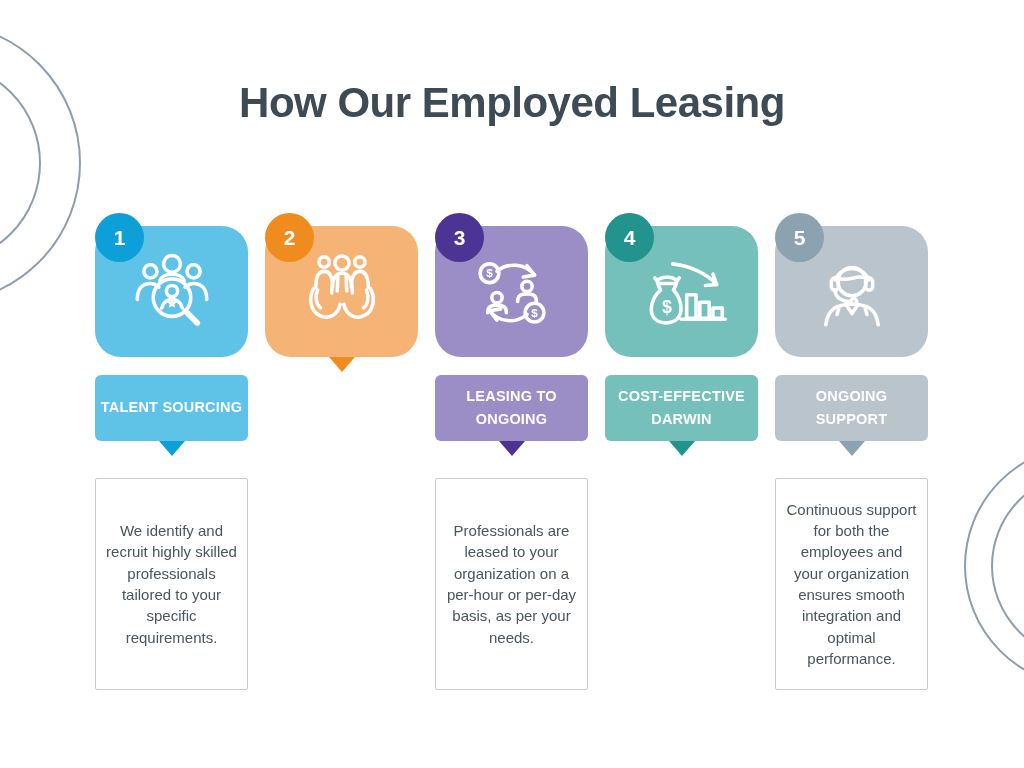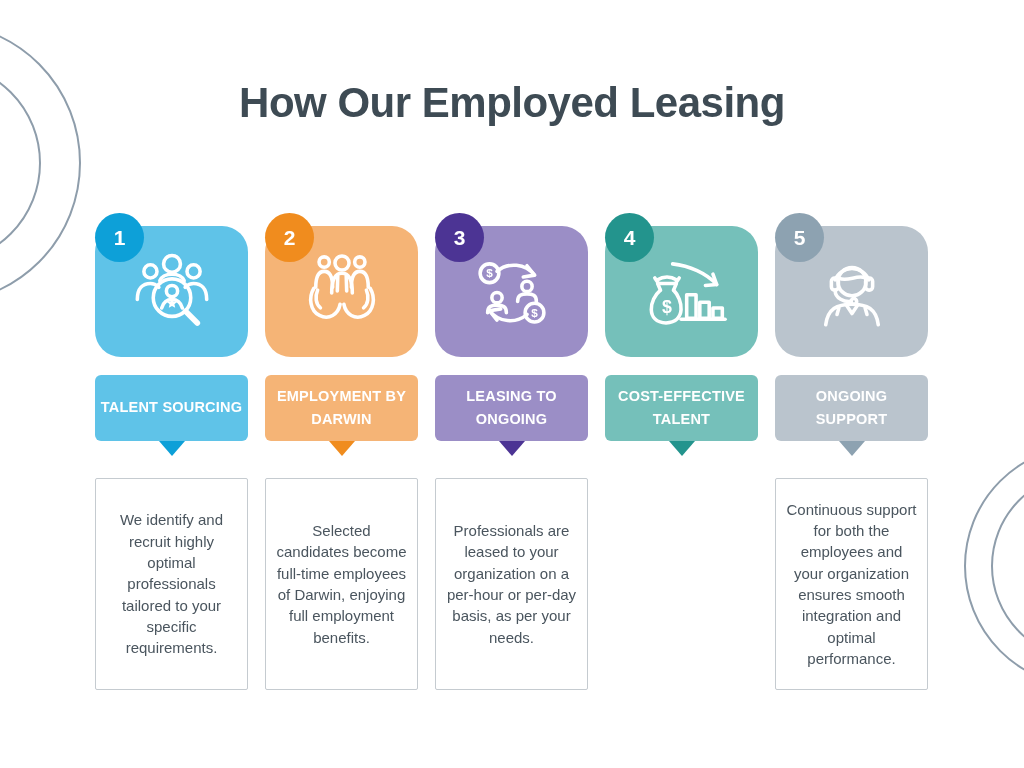--- a/index.html
+++ b/index.html
@@ -102,46 +102,42 @@
           <circle class="icon-line" cx="50" cy="54" r="20"></circle>
           <line class="icon-thick" x1="64.5" y1="68.5" x2="77" y2="81"></line>
           <circle class="icon-line" cx="50" cy="47" r="6"></circle>
           <path class="icon-line" d="M39 65 C41 58 45 56 50 56 C55 56 59 58 61 65"></path>
           <path class="icon-fill" d="M50 54.5 L51.5 58 L55.5 58.4 L52.6 61 L53.4 64.8 L50 62.8 L46.6 64.8 L47.4 61 L44.5 58.4 L48.5 58 Z"></path>
         </svg>
       </div>
       <div class="label-bar">TALENT SOURCING</div>
       <div class="pointer"></div>
       <div class="desc-box">
-        <span>We identify and recruit highly optimal professionals tailored to your specific requirements.</span>
+        <span>We identify and recruit highly skilled professionals tailored to your specific requirements.</span>
       </div>
     </div>
 
     <div class="step-column" style="--light: #f5b476; --dark: #f08c1e;">
       <div class="badge">2</div>
       <div class="tile">
         <svg width="94" height="90" viewBox="0 0 100 96">
           <circle class="icon-line" cx="31" cy="16" r="5.5"></circle>
           <path class="icon-line" d="M22 43 C22 30 26 26 31 26 C36 26 40 30 40 43"></path>
           <circle class="icon-line" cx="69" cy="16" r="5.5"></circle>
           <path class="icon-line" d="M60 43 C60 30 64 26 69 26 C74 26 78 30 78 43"></path>
           <circle class="icon-line" cx="50" cy="17" r="7.5"></circle>
           <path class="icon-line" d="M39 49 C39 32 44 28 50 28 C56 28 61 32 61 49"></path>
           <path class="icon-line" d="M45.5 31 L45 47 M54.5 31 L55 47"></path>
           <path class="icon-line" d="M20 44 C14 54 16 68 26 73 C36 78 46 72 48 61"></path>
           <path class="icon-line" d="M24 46 C21 53 22 61 27 65"></path>
           <path class="icon-line" d="M80 44 C86 54 84 68 74 73 C64 78 54 72 52 61"></path>
           <path class="icon-line" d="M76 46 C79 53 78 61 73 65"></path>
         </svg>
       </div>
-      <div class="label-bar">EMPLOYMENT BY DARWIN</div>
-      <div class="pointer"></div>
-      <div class="desc-box">
-        <span>Selected candidates become full-time employees of Darwin, enjoying full employment benefits.</span>
-      </div>
+      <div class="pointer"></div>
     </div>
 
     <div class="step-column" style="--light: #9b8ec6; --dark: #4c3494;">
       <div class="badge">3</div>
       <div class="tile">
         <svg width="94" height="90" viewBox="0 0 100 96">
           <path class="icon-line" d="M34 26 A28 28 0 0 1 74 30"></path>
           <path class="icon-line" d="M66 20 L74 30 L62 32"></path>
           <path class="icon-line" d="M66 72 A28 28 0 0 1 26 68"></path>
           <path class="icon-line" d="M34 78 L26 68 L38 66"></path>
@@ -171,21 +167,21 @@
           <path class="icon-line" d="M27 46 C15 56 11 80 33 81 C55 80 51 56 41 46"></path>
           <path class="icon-line" d="M27 46 L24 39 L44 39 L41 46"></path>
           <path class="icon-line" d="M25 39 L21 33 M43 39 L47 33 M24 35 C30 31 38 31 44 35"></path>
           <text class="icon-dollar icon-dollar-big" x="34" y="70">$</text>
           <rect class="icon-line" x="55" y="51" width="10" height="25"></rect>
           <rect class="icon-line" x="69" y="59" width="10" height="17"></rect>
           <rect class="icon-line" x="83" y="65" width="10" height="11"></rect>
           <line class="icon-line" x1="49" y1="77" x2="96" y2="77"></line>
         </svg>
       </div>
-      <div class="label-bar">COST-EFFECTIVE TALENT</div>
+      <div class="label-bar">COST-EFFECTIVE DARWIN</div>
       <div class="pointer"></div>
     </div>
 
     <div class="step-column" style="--light: #bac4cd; --dark: #8da2b1;">
       <div class="badge">5</div>
       <div class="tile">
         <svg width="94" height="90" viewBox="0 0 100 96">
           <circle class="icon-line" cx="50" cy="37" r="15"></circle>
           <path class="icon-line" d="M36 33 C44 38 56 29 64 33"></path>
           <path class="icon-line" d="M32 35 A19.5 19.5 0 0 1 68 35"></path>

